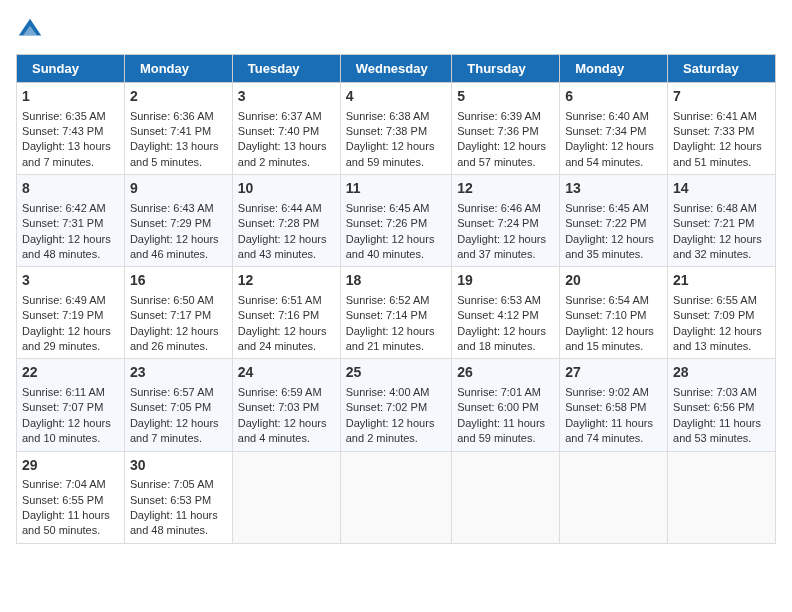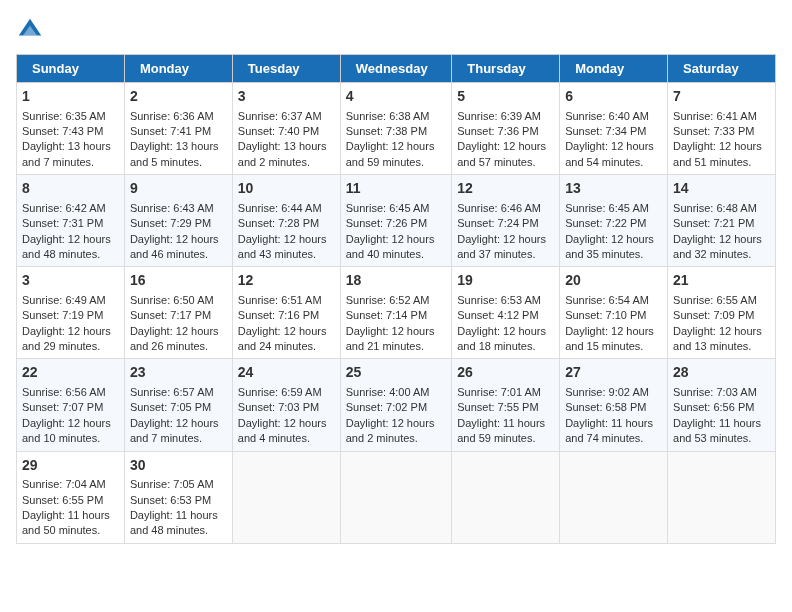--- a/index.html
+++ b/index.html
@@ -267,21 +267,21 @@
           <span class="day-number">21</span>
           <div>Sunrise: 6:55 AM</div>
           <div>Sunset: 7:09 PM</div>
           <div>Daylight: 12 hours</div>
           <div>and 13 minutes.</div>
         </td>
       </tr>
       <tr>
         <td>
           <span class="day-number">22</span>
-          <div>Sunrise: 6:56 AM</div>
+          <div>Sunrise: 6:11 AM</div>
           <div>Sunset: 7:07 PM</div>
           <div>Daylight: 12 hours</div>
           <div>and 10 minutes.</div>
         </td>
         <td>
           <span class="day-number">23</span>
           <div>Sunrise: 6:57 AM</div>
           <div>Sunset: 7:05 PM</div>
           <div>Daylight: 12 hours</div>
           <div>and 7 minutes.</div>
@@ -296,21 +296,21 @@
         <td>
           <span class="day-number">25</span>
           <div>Sunrise: 4:00 AM</div>
           <div>Sunset: 7:02 PM</div>
           <div>Daylight: 12 hours</div>
           <div>and 2 minutes.</div>
         </td>
         <td>
           <span class="day-number">26</span>
           <div>Sunrise: 7:01 AM</div>
-          <div>Sunset: 7:55 PM</div>
+          <div>Sunset: 6:00 PM</div>
           <div>Daylight: 11 hours</div>
           <div>and 59 minutes.</div>
         </td>
         <td>
           <span class="day-number">27</span>
           <div>Sunrise: 9:02 AM</div>
           <div>Sunset: 6:58 PM</div>
           <div>Daylight: 11 hours</div>
           <div>and 74 minutes.</div>
         </td>

